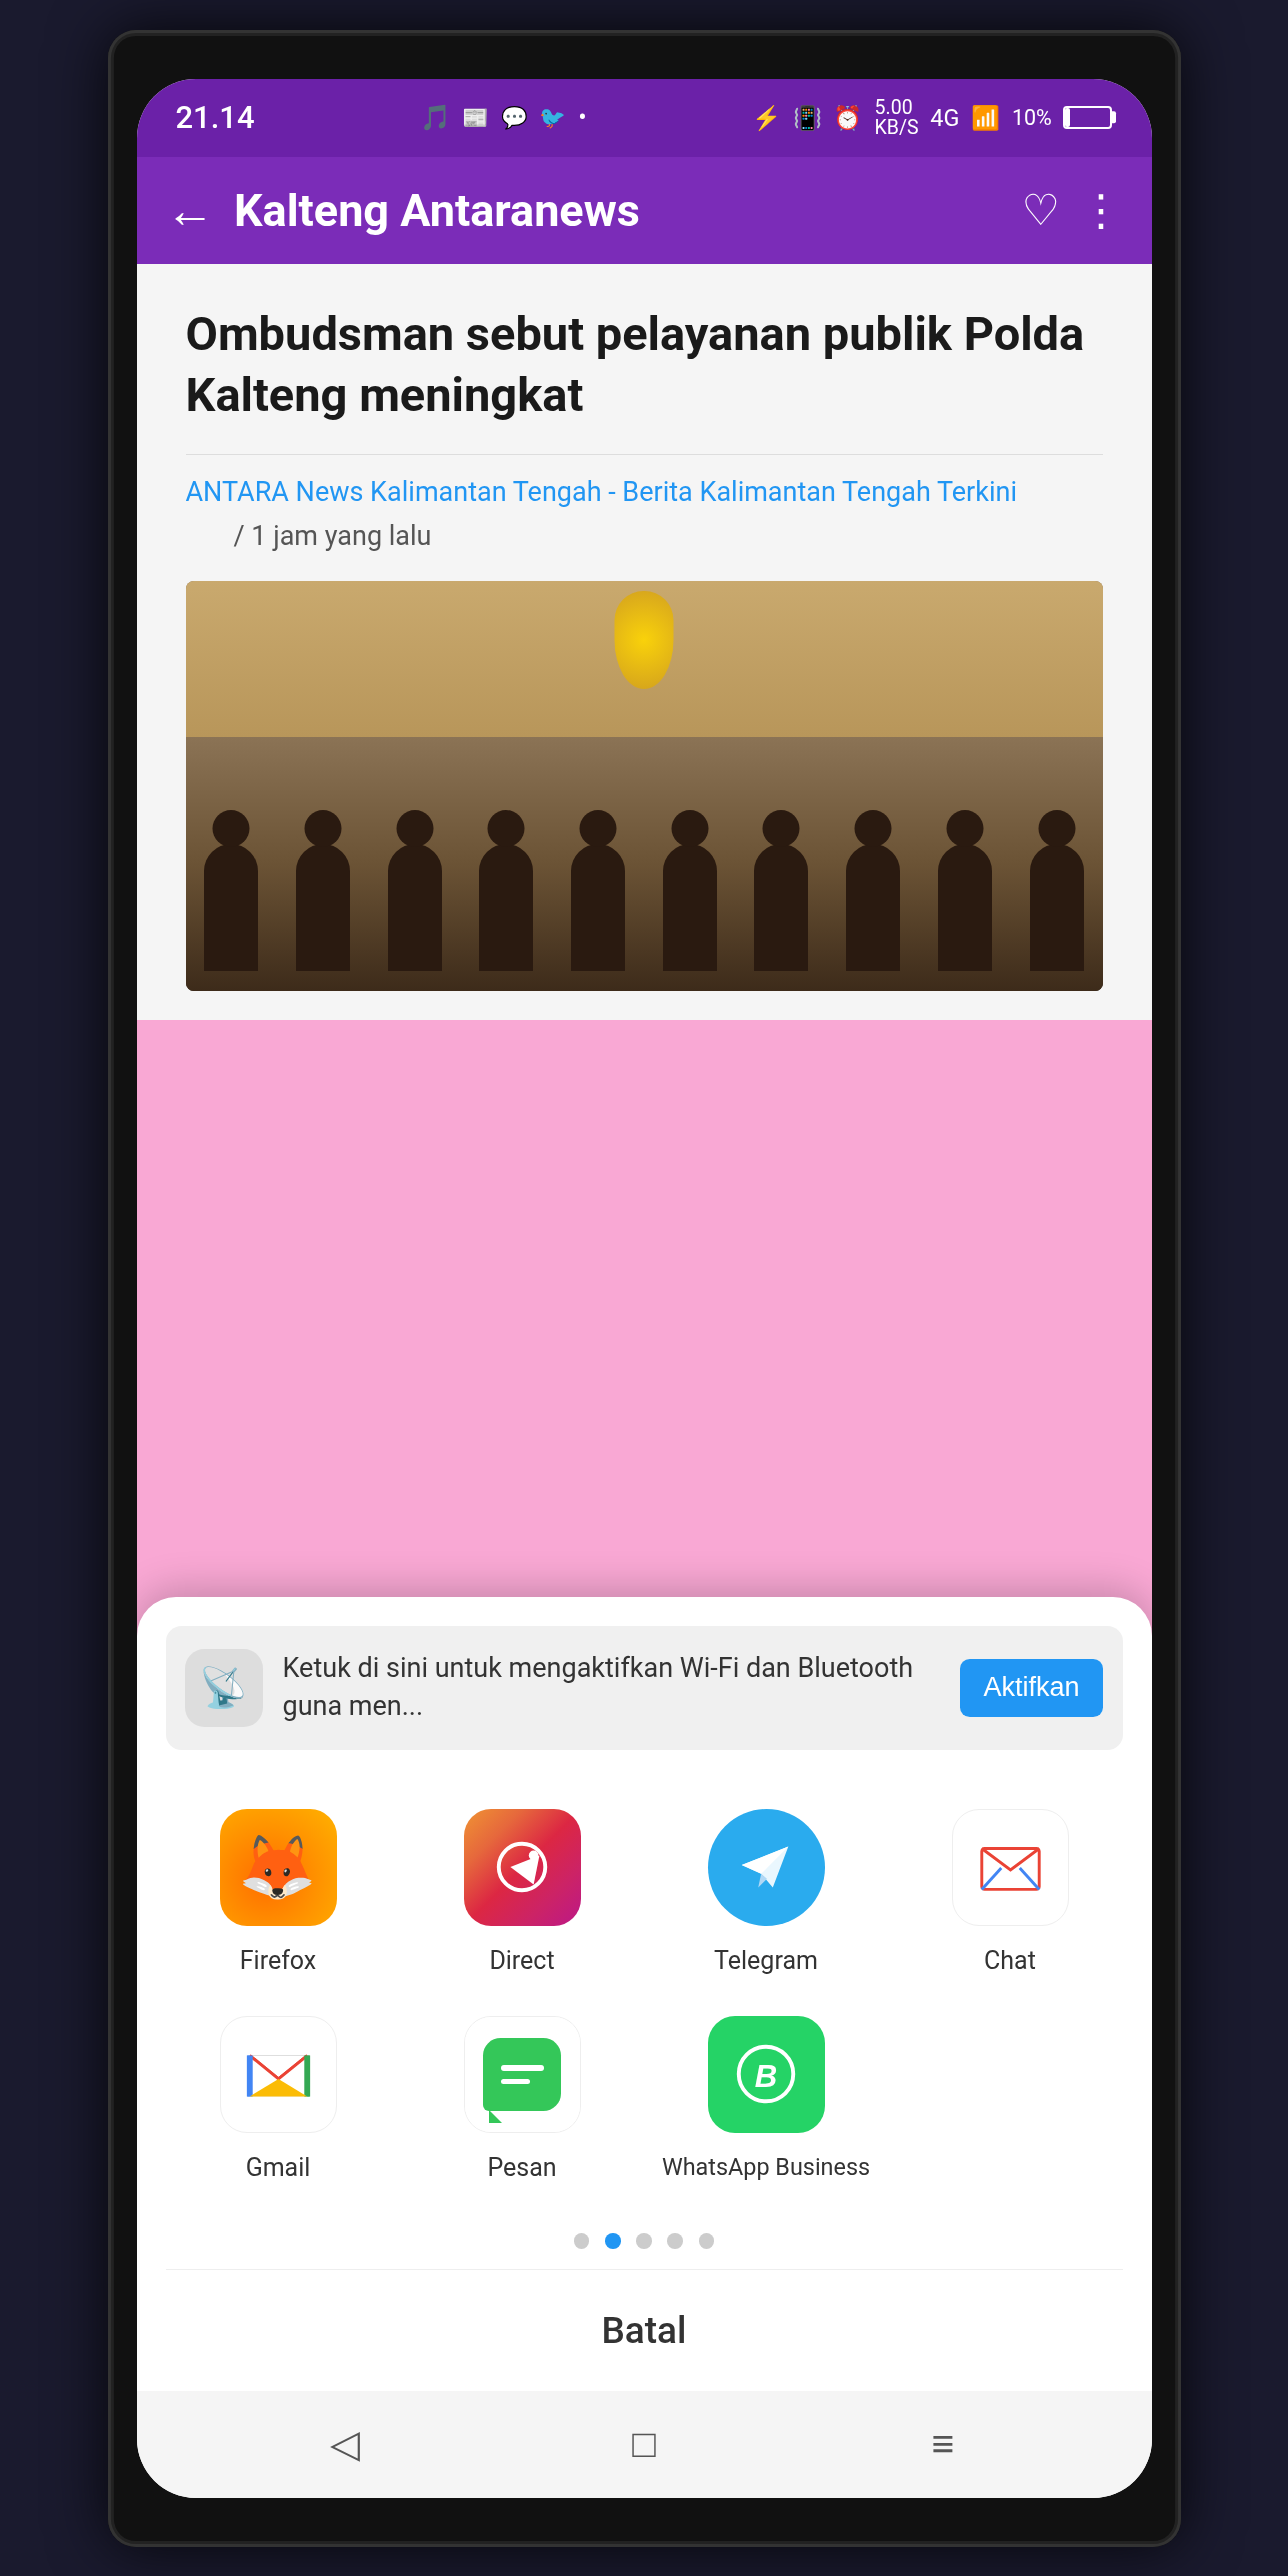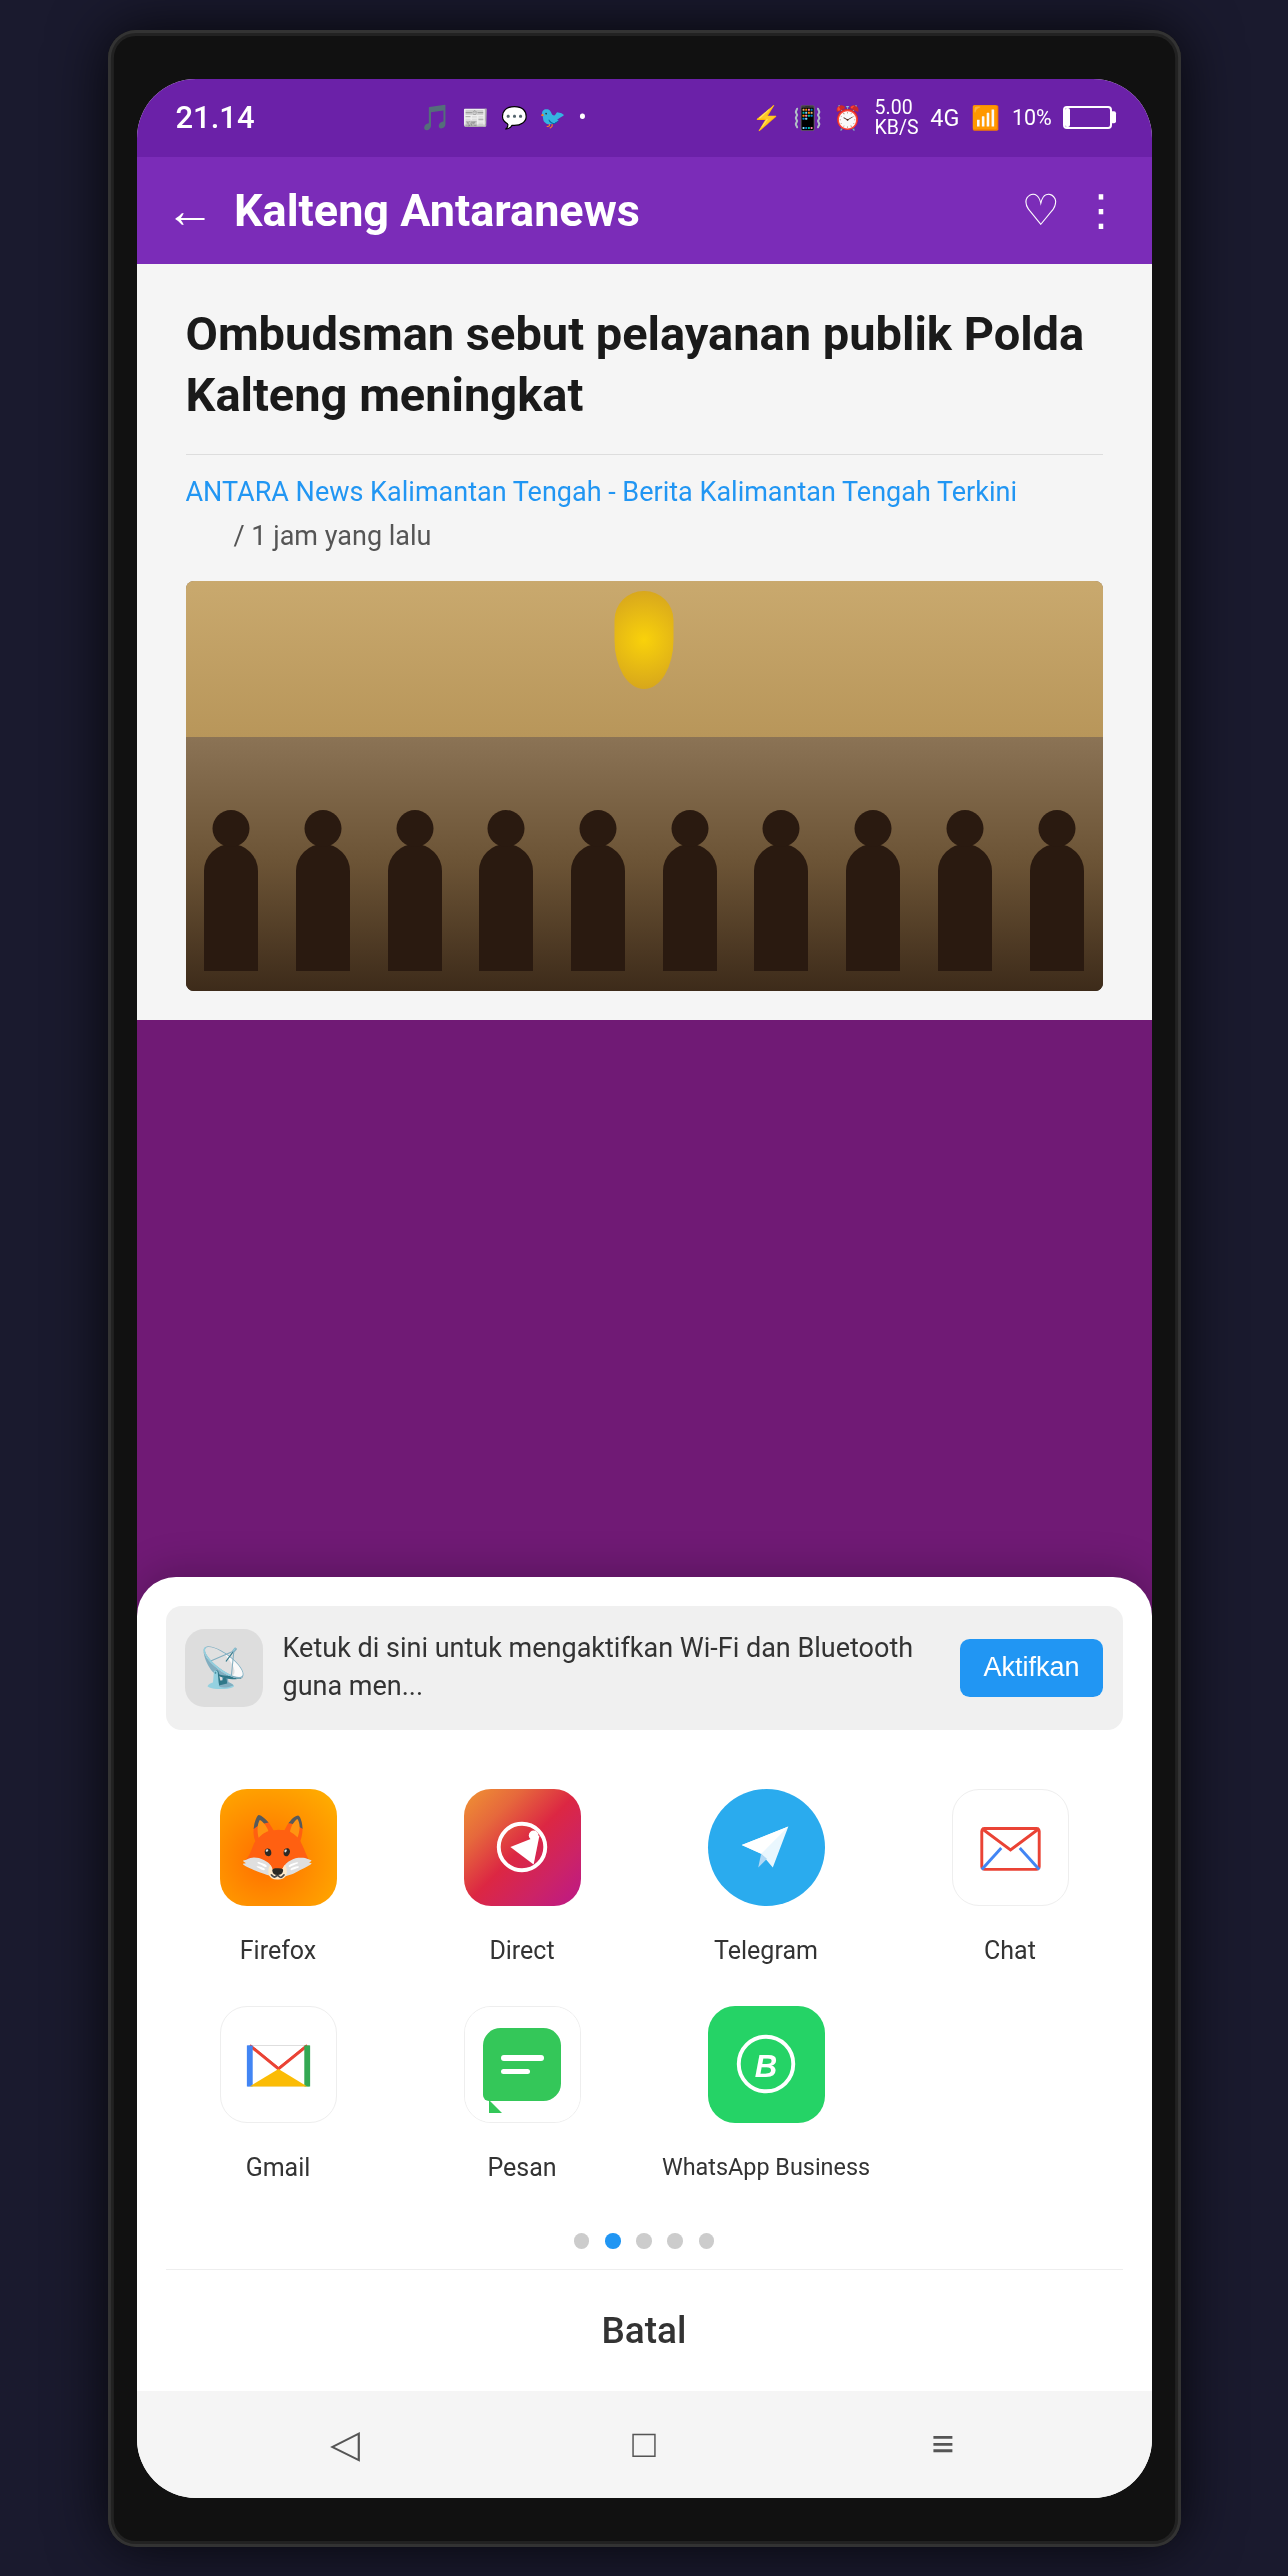--- a/index.html
+++ b/index.html
@@ -135,21 +135,21 @@
 
     .app-bar-icon {
       color: white;
       font-size: 43px;
       cursor: pointer;
     }
 
     
     .content-area {
       flex: 1;
-      background: #701a75;
+      background: #f9a8d4;
       overflow: hidden;
       position: relative;
     }
 
     .article-section {
       padding: 39px 49px 29px;
       background: #f5f5f5;
     }
 
     .article-title {
@@ -301,21 +301,21 @@
       grid-template-columns: repeat(4, 1fr);
       gap: 0;
       padding: 9.8px 19.5px 19.5px;
     }
 
     .app-item {
       display: flex;
       flex-direction: column;
       align-items: center;
       padding: 19.5px 9.8px;
-      gap: 29px;
+      gap: 19px;
       cursor: pointer;
     }
 
     .app-icon {
       width: 117px;
       height: 117px;
       border-radius: 27px;
       display: flex;
       align-items: center;
       justify-content: center;

